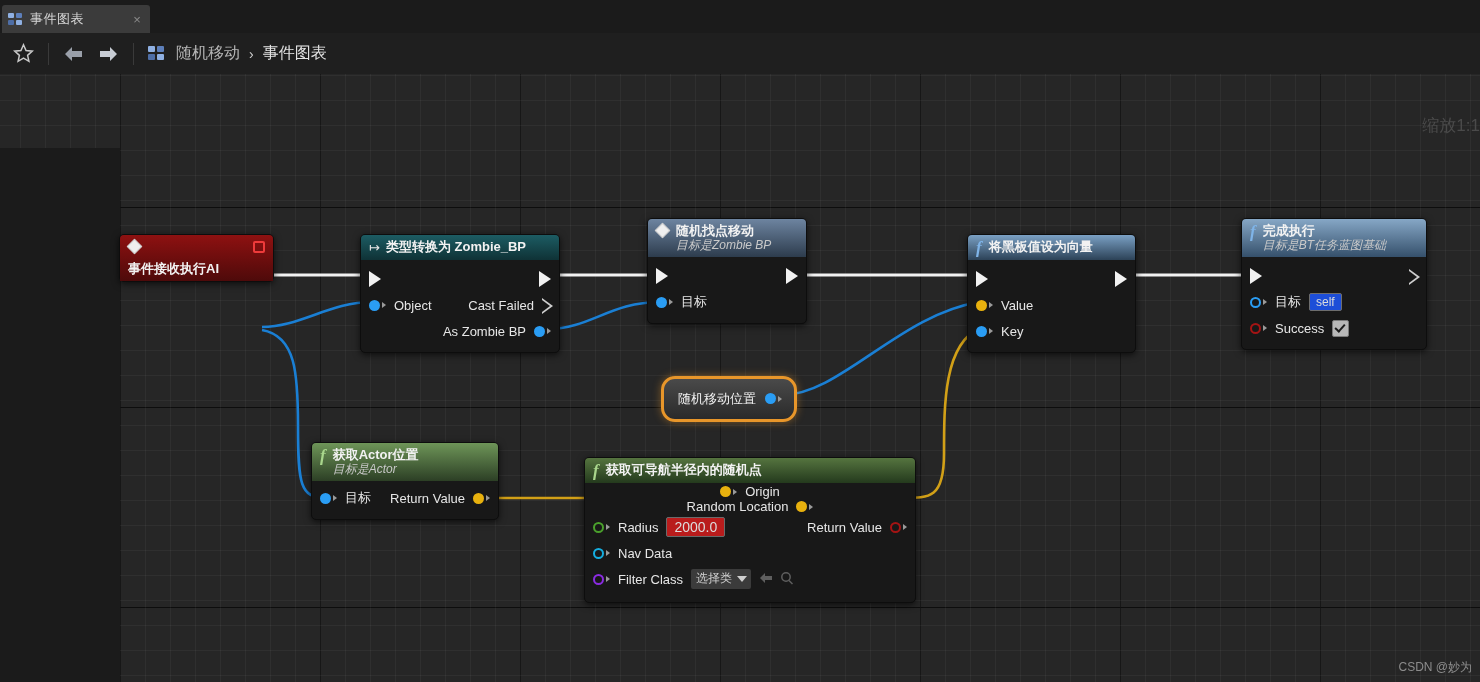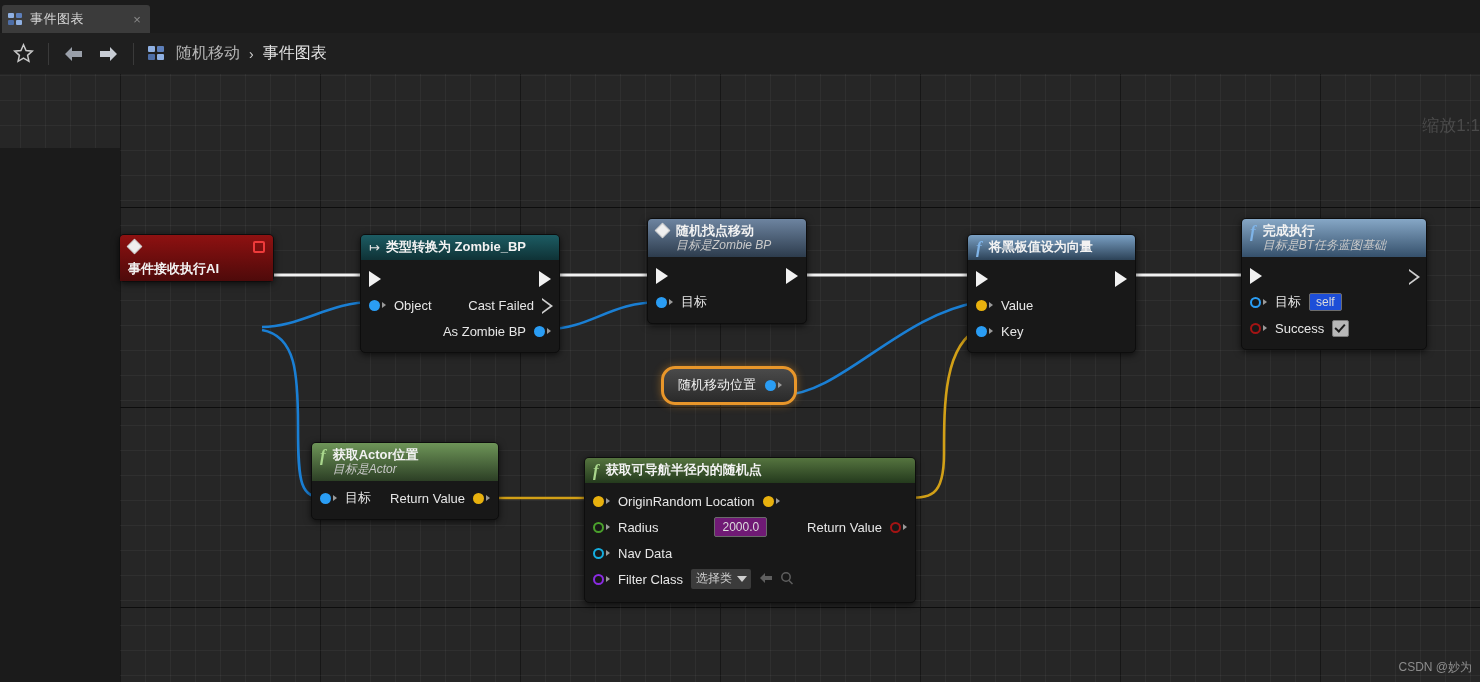--- a/index.html
+++ b/index.html
@@ -74,22 +74,22 @@
   .pinwrap{display:flex;align-items:center;gap:2px;flex:0 0 auto;}
   .pinwrap .arrow{width:0;height:0;border-left:4px solid #9a9a9a;border-top:3px solid transparent;border-bottom:3px solid transparent;}
 
   .exec{width:0;height:0;border-left:12px solid #f2f2f2;border-top:8px solid transparent;border-bottom:8px solid transparent;flex:0 0 auto;}
   .exec.hollow{width:9px;height:15px;border:0;position:relative;}
   .exec.hollow::before{content:"";position:absolute;left:0;top:0;width:0;height:0;
         border-left:11px solid #cfcfcf;border-top:8px solid transparent;border-bottom:8px solid transparent;}
   .exec.hollow::after{content:"";position:absolute;left:0;top:2px;width:0;height:0;
         border-left:8px solid #181818;border-top:6px solid transparent;border-bottom:6px solid transparent;}
 
-  .valuebox{background:#701a75;border:1px solid #6a6a6a;border-radius:2px;color:#dcdcdc;font-size:12px;
-        padding:1px 7px;line-height:16px;margin-left:48px;}
+  .valuebox{background:#b91c1c;border:1px solid #6a6a6a;border-radius:2px;color:#dcdcdc;font-size:14px;
+        padding:1px 7px;line-height:16px;}
   .selfbox{background:#1d4ed8;border:1px solid #6d6d6d;border-radius:2px;color:#dcdcdc;font-size:12px;padding:1px 6px;}
   .checkbox{width:15px;height:15px;background:#b8b8b8;border:1px solid #7b7b7b;border-radius:2px;position:relative;}
   .checkbox::after{content:"";position:absolute;left:4px;top:1px;width:4px;height:8px;border:solid #1d1d1d;border-width:0 2px 2px 0;transform:rotate(42deg);}
   .combo{display:flex;align-items:center;gap:5px;background:#3b3b3b;border-radius:2px;padding:1px 4px 2px 5px;}
   .combo .txt{color:#cfcfcf;font-size:12px;}
   .combo .caret{width:0;height:0;border-left:5px solid transparent;border-right:5px solid transparent;border-top:6px solid #cfcfcf;}
   .minibtn{color:#5e5e5e;font-size:14px;}
 
   
   .hdr-red{background:linear-gradient(to bottom,#8e1111,#4e0a0a);flex-direction:column;}
@@ -306,21 +306,21 @@
           <span class="pinwrap">
               <span class="pin redh"></span>
               <span class="arrow"></span>
             </span>
           <span class="lbl">Success</span>
           <span class="checkbox"></span>
         </div>
       </div>
     </div>
 
-    <div id="node-var" style="left:661px;top:292px;width:136px;height:39px;">
+    <div id="node-var" style="left:661px;top:302px;width:136px;height:46px;">
       <span class="lbl">随机移动位置</span>
       <span class="pinwrap">
           <span class="pin filled"></span>
           <span class="arrow"></span>
         </span>
     </div>
 
     <div class="node" id="node-getloc" style="left:311px;top:368px;width:188px;">
       <div class="hdr hdr-green">
         <span class="gly fxg">f</span>
@@ -350,21 +350,21 @@
     </div>
 
     <div class="node" id="node-randpoint" style="left:584px;top:383px;width:332px;">
       <div class="hdr hdr-green2">
         <span class="gly fxg">f</span>
         <div class="titles">
           <span class="t1">获取可导航半径内的随机点</span>
         </div>
       </div>
       <div class="body" style="padding:5px 0 10px 0;">
-        <div class="row" style="justify-content:flex-start;padding:0 8px;">
+        <div class="row" style="justify-content:flex-end;padding:0 8px;flex-direction:column;">
           <span style="display:flex;align-items:center;gap:8px;">
             <span class="pinwrap">
                 <span class="pin yellow"></span>
                 <span class="arrow"></span>
               </span>
             <span class="lbl">Origin</span>
           </span>
           <span style="display:flex;align-items:center;gap:8px;">
             <span class="lbl">Random Location</span>
             <span class="pinwrap">

